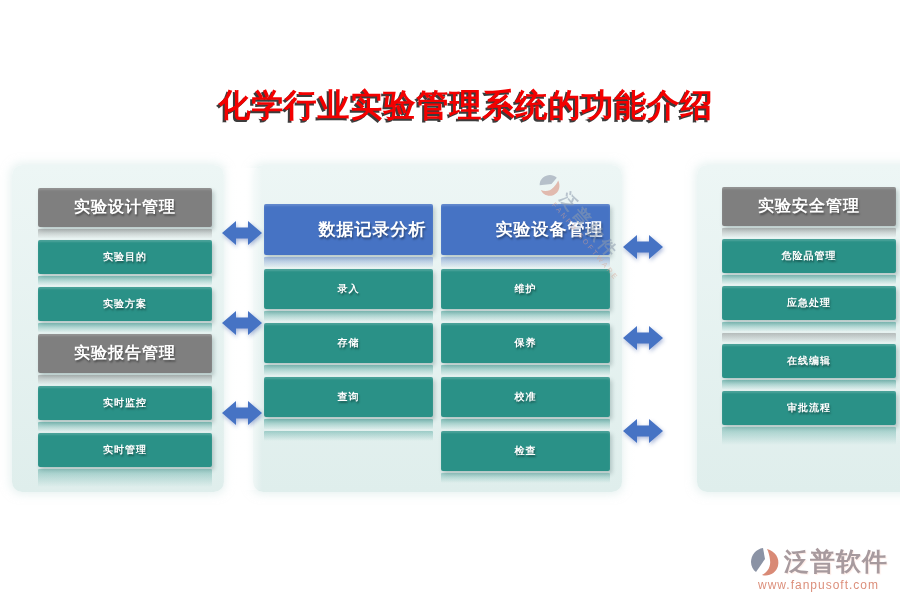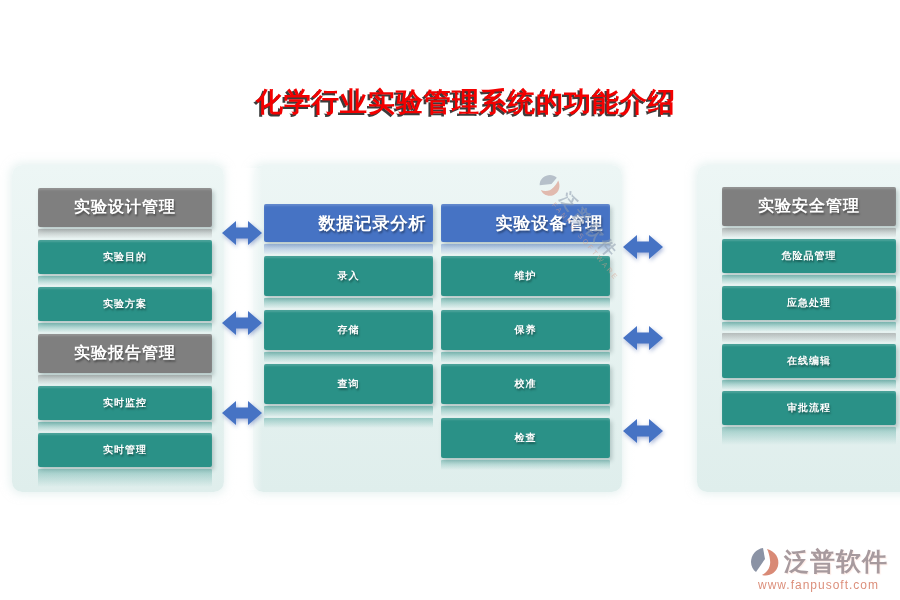--- a/index.html
+++ b/index.html
@@ -3,21 +3,21 @@
 <meta charset="utf-8">
 <style>
   html,body{margin:0;padding:0;background:#ffffff;}
   .stage{
     position:relative;width:900px;height:600px;overflow:hidden;
     background:#ffffff;
     font-family:"Liberation Sans","DejaVu Sans",sans-serif;
   }
   .title{
     position:absolute;top:84px;left:0;width:100%;margin:0;padding-left:32px;box-sizing:border-box;
-    text-align:center;font-size:27px;font-weight:bold;letter-spacing:1px;
+    text-align:center;font-size:32px;font-weight:bold;letter-spacing:1px;
     color:var(--title,#f30000);
     text-shadow:-2px 2px 0 rgba(43,43,43,0.92);
   }
   
   .glow{
     position:absolute;top:168px;height:322px;width:40px;z-index:2;
     background:linear-gradient(90deg,rgba(255,255,255,0) 0%,rgba(255,255,255,0.97) 42%,rgba(255,255,255,0.97) 58%,rgba(255,255,255,0) 100%);
   }
   .glow-left{left:222px;}
   .glow-right{left:621px;}
@@ -38,21 +38,21 @@
     color:#ffffff;font-weight:bold;letter-spacing:1px;border-radius:2px;
     text-shadow:1px 2px 2px rgba(0,0,0,0.38);
     box-shadow:2px 3px 4px rgba(55,85,85,0.28), inset 0 2px 2px rgba(255,255,255,0.16);
   }
   .hdr{font-size:16px;text-align:right;}
   .btn{font-size:10px;background:var(--teal,#2a9187);}
   .hdr.gray{background:var(--gray,#7f7f7f);}
   .hdr.blue{background:var(--blue,#4673c4);font-size:17px;}
   .panel.left .hdr,.panel.right .hdr{height:39px;}
   .panel.left .btn,.panel.right .btn{height:34px;}
-  .panel.center .hdr{height:38px;padding-left:48px;}
+  .panel.center .hdr{height:51px;padding-left:48px;}
   .panel.center .btn{height:40px;}
   
   .refl{height:9px;margin:2px 0;border-radius:1px;}
   .panel.center .refl{height:10px;}
   .refl.teal-r{background:linear-gradient(180deg,rgba(42,145,135,0.50) 0%,rgba(42,145,135,0.04) 100%);}
   .refl.gray-r{background:linear-gradient(180deg,rgba(127,127,127,0.48) 0%,rgba(127,127,127,0.04) 100%);}
   .refl.blue-r{background:linear-gradient(180deg,rgba(92,130,200,0.50) 0%,rgba(92,130,200,0.05) 100%);}
   .refl.end{height:18px;background:linear-gradient(180deg,rgba(42,145,135,0.38) 0%,rgba(42,145,135,0) 100%);}
   
   .arrow{position:absolute;width:40px;height:32px;z-index:3;filter:drop-shadow(1px 2px 2px rgba(60,90,170,0.45));}

